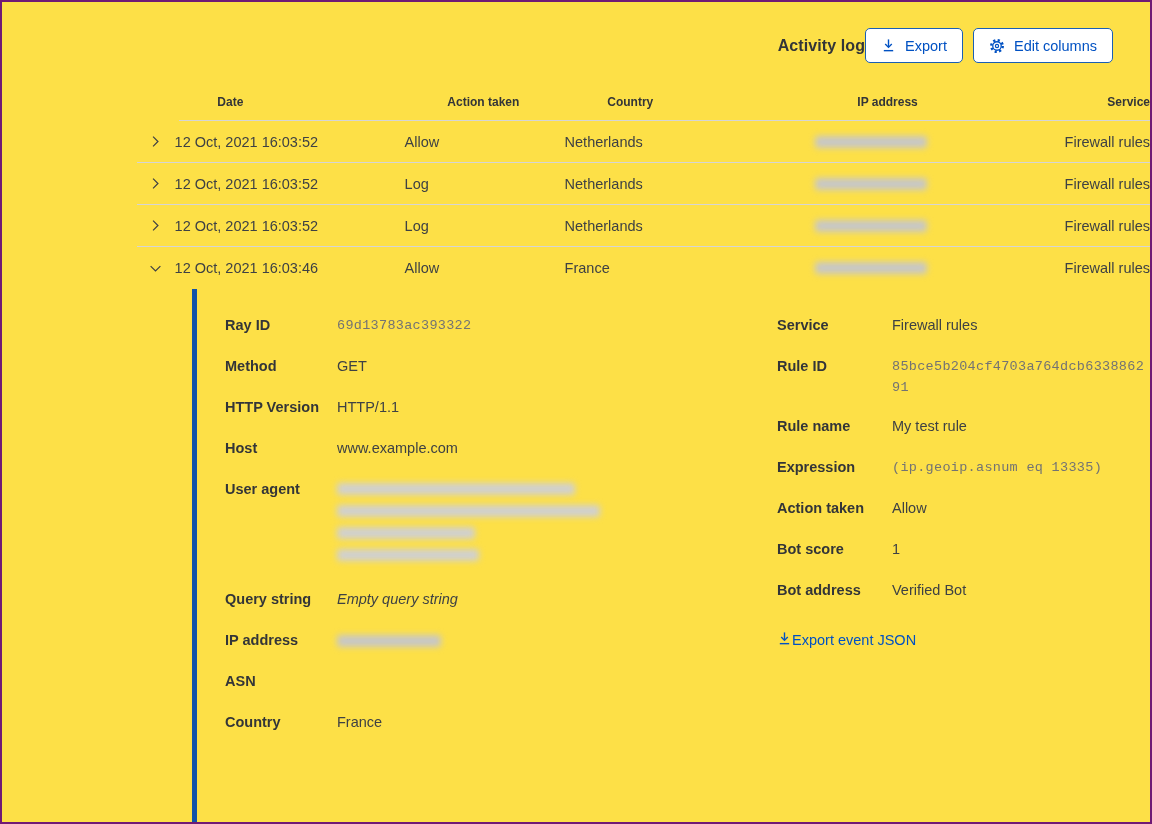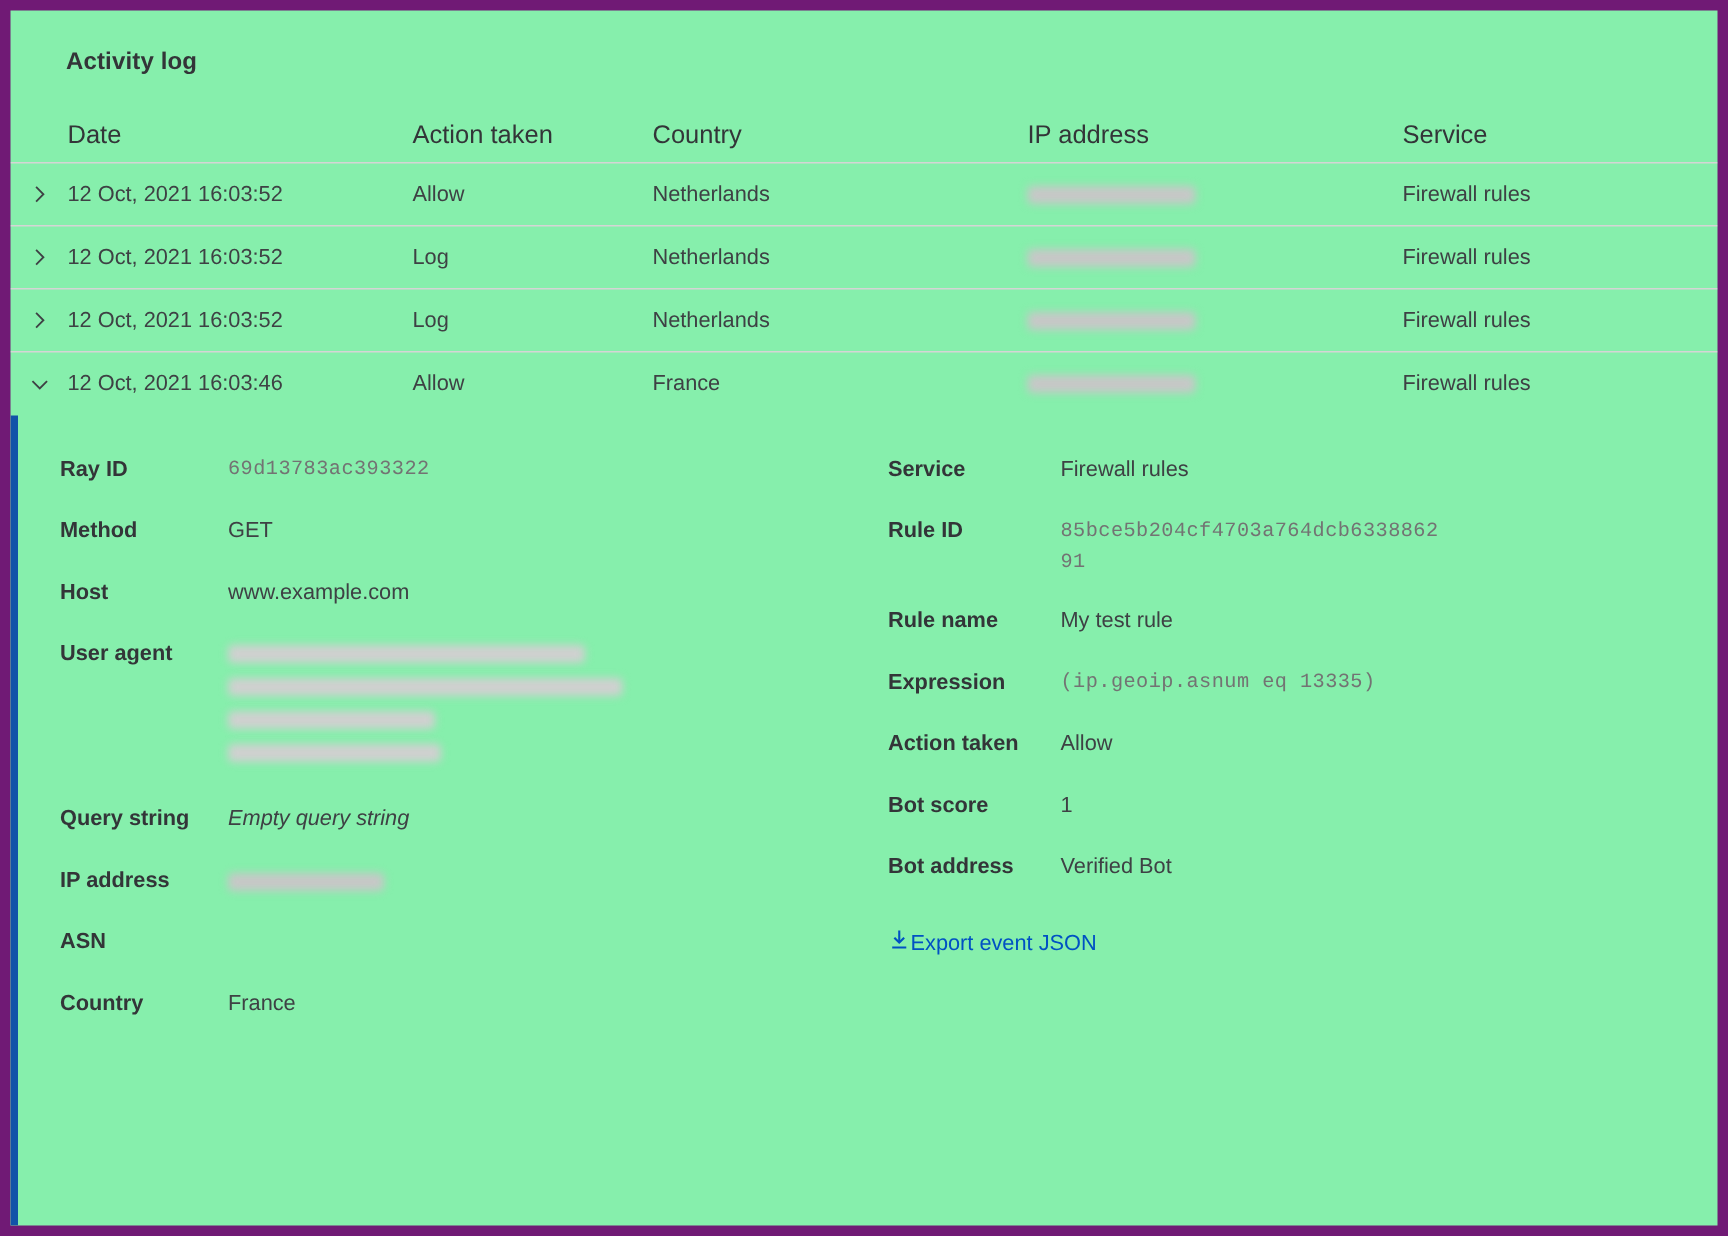--- a/index.html
+++ b/index.html
@@ -5,25 +5,26 @@
   * { box-sizing: border-box; margin: 0; padding: 0; }
   html, body { background: #fff; }
   body {
     font-family: "Liberation Sans", sans-serif;
     color: #36393a;
     width: 1152px;
   }
   .page {
     width: 1152px;
     height: 824px;
-    background: #86efac;
-    border: 7px solid #701a75;
+    background: #fde047;
+    border: 2px solid #701a75;
     display: flex;
     flex-direction: column;
     overflow: hidden;
+    align-items: flex-end;
   }
 
   
   .topbar {
     display: flex;
     justify-content: space-between;
     align-items: center;
     padding: 26px 37px 0 37px;
   }
   .title {
@@ -52,22 +53,22 @@
   
   .grid {
     display: grid;
     grid-template-columns: 38px 230px 160px 250px 250px 1fr;
     align-items: center;
   }
   .thead {
     margin-top: 21px;
     height: 37px;
     border-bottom: 1px solid #d5d5d5;
-    font-weight: 400;
-    font-size: 17px;
+    font-weight: 700;
+    font-size: 12px;
     color: #333538;
   }
   .row {
     height: 42px;
     border-bottom: 1px solid #d5d5d5;
     font-size: 14.5px;
     color: #3e4144;
     cursor: pointer;
   }
   .row.expanded { border-bottom: none; }
@@ -139,20 +140,42 @@
     cursor: pointer;
   }
 </style>
 </head>
 <body>
 
 <div class="page">
 
   <div class="topbar">
     <div class="title">Activity log</div>
+    <div class="actions">
+      <button class="btn">
+        <span>
+          <svg width="15" height="15" viewBox="0 0 16 16" fill="none" stroke="#0051c3" stroke-width="1.5">
+            <path d="M8 1.5v8"></path>
+              <path d="M4.5 6.5L8 10l3.5-3.5"></path>
+              <path d="M3 13.5h10"></path>
+          </svg>
+        </span>
+        <span>Export</span>
+      </button>
+      <button class="btn">
+        <span>
+          <svg width="16" height="16" viewBox="0 0 20 20" fill="none" stroke="#0051c3">
+            <circle cx="10" cy="10" r="7.2" stroke-width="3" stroke-dasharray="2.7 2.95"></circle>
+            <circle cx="10" cy="10" r="5.3" stroke-width="1.6"></circle>
+            <circle cx="10" cy="10" r="2" stroke-width="1.5"></circle>
+          </svg>
+        </span>
+        <span>Edit columns</span>
+      </button>
+    </div>
   </div>
 
   <div class="grid thead">
     <div></div>
     <div>Date</div>
     <div>Action taken</div>
     <div>Country</div>
     <div>IP address</div>
     <div>Service</div>
   </div>
@@ -220,20 +243,24 @@
   <div class="panel">
 
     <div class="col-left">
       <div class="item">
         <div class="lbl">Ray ID</div>
         <div class="val mono">69d13783ac393322</div>
       </div>
       <div class="item">
         <div class="lbl">Method</div>
         <div class="val">GET</div>
+      </div>
+      <div class="item">
+        <div class="lbl">HTTP Version</div>
+        <div class="val">HTTP/1.1</div>
       </div>
       <div class="item">
         <div class="lbl">Host</div>
         <div class="val">www.example.com</div>
       </div>
       <div class="item">
         <div class="lbl">User agent</div>
         <div class="ua-lines">
           <div class="line" style="width:238px"></div>
           <div class="line" style="width:263px"></div>

